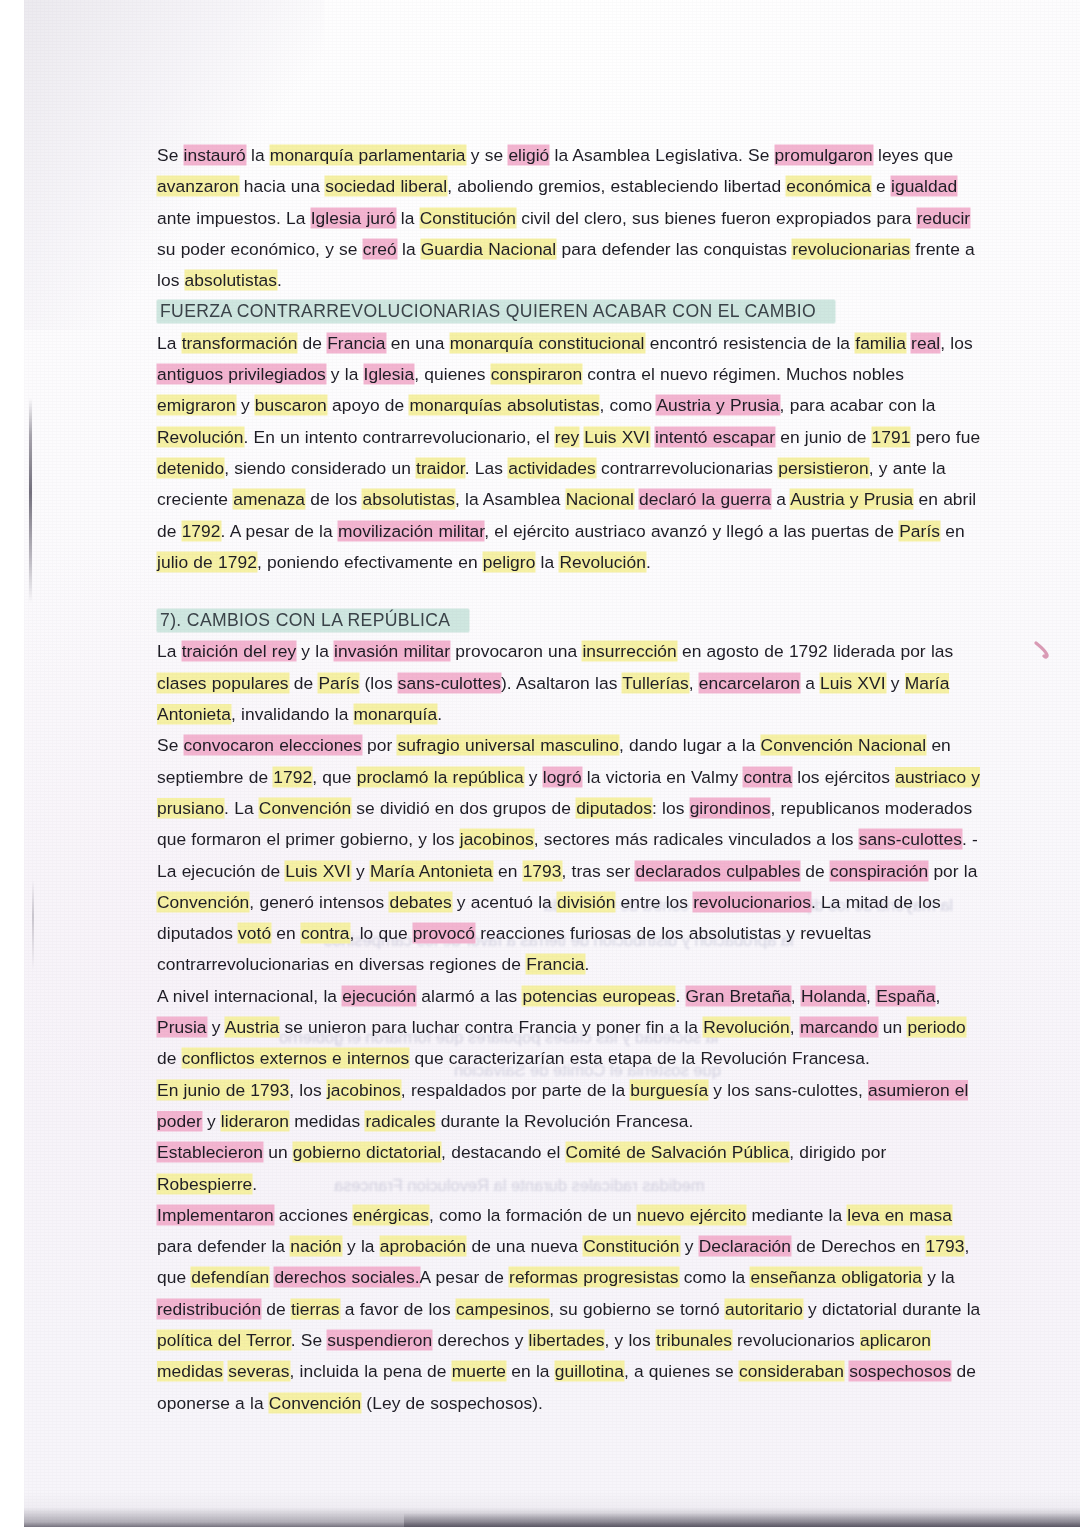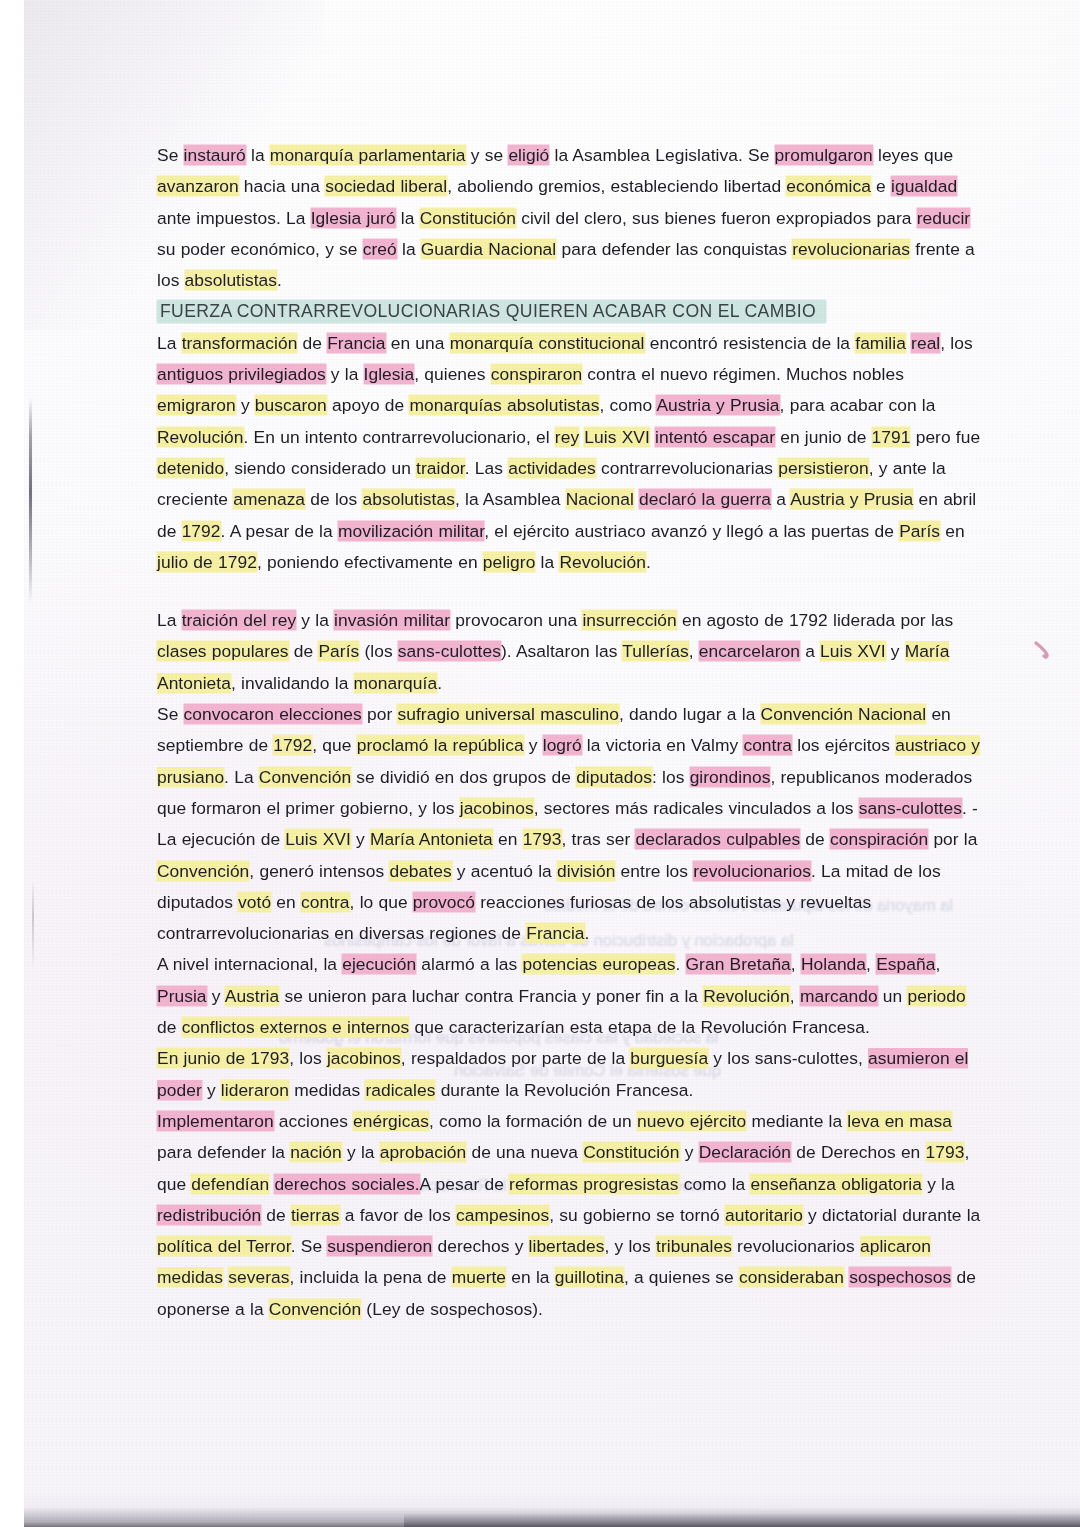--- a/index.html
+++ b/index.html
@@ -169,21 +169,21 @@
     color: #3a4248;
     letter-spacing: .35px;
   }
 
   
   .hl-y  { background-color: #f6f1a4; box-shadow: 0 0 0 .5px #f6f1a4; }
   .hl-p  { background-color: #f3b4d0; box-shadow: 0 0 0 .5px #f3b4d0; }
   .hl-g  { background-color: #cfe7e0; box-shadow: 0 0 0 .5px #cfe7e0; }
 
   .heading .hl-g {
-    padding: 1px 10px 2px 3px;
+    padding: 1px 19px 2px 3px;
     border-radius: 1px;
   }
 
   
   #text-column { filter: blur(.18px); }
 
   
   .ghost {
     position: absolute;
     color: rgba(128,134,168,.30);
@@ -225,25 +225,27 @@
     <svg width="18" height="22" viewBox="0 0 18 22">
       <path d="M2 3 C7 7, 12 11, 13 15 C13.5 17, 11.5 18, 10 16" fill="none" stroke="#d48aa8" stroke-width="3.2" stroke-linecap="round" stroke-linejoin="round" opacity="0.85"></path>
     </svg>
   </div>
 
   <div id="text-column">
       <p class="para"><span>Se </span><span class="hl-p">instauró</span><span> la </span><span class="hl-y">monarquía parlamentaria</span><span> y se </span><span class="hl-p">eligió</span><span> la Asamblea Legislativa. Se </span><span class="hl-p">promulgaron</span><span> leyes que </span><span class="hl-y">avanzaron</span><span> hacia una </span><span class="hl-y">sociedad liberal</span><span>, aboliendo gremios, estableciendo libertad </span><span class="hl-y">económica</span><span> e </span><span class="hl-p">igualdad</span><span> ante impuestos. La </span><span class="hl-p">Iglesia juró</span><span> la </span><span class="hl-y">Constitución</span><span> civil del clero, sus bienes fueron expropiados para </span><span class="hl-p">reducir</span><span> su poder económico, y se </span><span class="hl-p">creó</span><span> la </span><span class="hl-y">Guardia Nacional</span><span> para defender las conquistas </span><span class="hl-y">revolucionarias</span><span> frente a los </span><span class="hl-y">absolutistas</span><span>.</span></p>
       <div class="heading"><span class="hl-g">FUERZA CONTRARREVOLUCIONARIAS QUIEREN ACABAR CON EL CAMBIO</span></div>
       <p class="para"><span>La </span><span class="hl-y">transformación</span><span> de </span><span class="hl-p">Francia</span><span> en una </span><span class="hl-y">monarquía constitucional</span><span> encontró resistencia de la </span><span class="hl-y">familia</span><span> </span><span class="hl-p">real</span><span>, los </span><span class="hl-p">antiguos privilegiados</span><span> y la </span><span class="hl-p">Iglesia</span><span>, quienes </span><span class="hl-y">conspiraron</span><span> contra el nuevo régimen. Muchos nobles </span><span class="hl-y">emigraron</span><span> y </span><span class="hl-y">buscaron</span><span> apoyo de </span><span class="hl-y">monarquías absolutistas</span><span>, como </span><span class="hl-p">Austria y Prusia</span><span>, para acabar con la </span><span class="hl-y">Revolución</span><span>. En un intento contrarrevolucionario, el </span><span class="hl-y">rey</span><span> </span><span class="hl-y">Luis XVI</span><span> </span><span class="hl-p">intentó escapar</span><span> en junio de </span><span class="hl-y">1791</span><span> pero fue </span><span class="hl-y">detenido</span><span>, siendo considerado un </span><span class="hl-y">traidor</span><span>. Las </span><span class="hl-y">actividades</span><span> contrarrevolucionarias </span><span class="hl-y">persistieron</span><span>, y ante la creciente </span><span class="hl-y">amenaza</span><span> de los </span><span class="hl-y">absolutistas</span><span>, la Asamblea </span><span class="hl-y">Nacional</span><span> </span><span class="hl-p">declaró la guerra</span><span> a </span><span class="hl-y">Austria y Prusia</span><span> en abril de </span><span class="hl-y">1792</span><span>. A pesar de la </span><span class="hl-p">movilización militar</span><span>, el ejército austriaco avanzó y llegó a las puertas de </span><span class="hl-y">París</span><span> en </span><span class="hl-y">julio de 1792</span><span>, poniendo efectivamente en </span><span class="hl-y">peligro</span><span> la </span><span class="hl-y">Revolución</span><span>.</span></p>
       <div class="gap"></div>
+      <div class="heading"><span class="hl-g">7). CAMBIOS CON LA REPÚBLICA</span></div>
       <p class="para"><span>La </span><span class="hl-p">traición del rey</span><span> y la </span><span class="hl-p">invasión militar</span><span> provocaron una </span><span class="hl-y">insurrección</span><span> en agosto de 1792 liderada por las </span><span class="hl-y">clases populares</span><span> de </span><span class="hl-y">París</span><span> (los </span><span class="hl-p">sans-culottes</span><span>). Asaltaron las </span><span class="hl-y">Tullerías</span><span>, </span><span class="hl-p">encarcelaron</span><span> a </span><span class="hl-y">Luis XVI</span><span> y </span><span class="hl-y">María Antonieta</span><span>, invalidando la </span><span class="hl-y">monarquía</span><span>.</span></p>
       <p class="para"><span>Se </span><span class="hl-p">convocaron elecciones</span><span> por </span><span class="hl-y">sufragio universal masculino</span><span>, dando lugar a la </span><span class="hl-y">Convención Nacional</span><span> en septiembre de </span><span class="hl-y">1792</span><span>, que </span><span class="hl-y">proclamó la república</span><span> y </span><span class="hl-p">logró</span><span> la victoria en Valmy </span><span class="hl-p">contra</span><span> los ejércitos </span><span class="hl-y">austriaco y prusiano</span><span>. La </span><span class="hl-y">Convención</span><span> se dividió en dos grupos de </span><span class="hl-y">diputados</span><span>: los </span><span class="hl-p">girondinos</span><span>, republicanos moderados que formaron el primer gobierno, y los </span><span class="hl-y">jacobinos</span><span>, sectores más radicales vinculados a los </span><span class="hl-p">sans-culottes</span><span>. -</span></p>
       <p class="para"><span>La ejecución de </span><span class="hl-y">Luis XVI</span><span> y </span><span class="hl-y">María Antonieta</span><span> en </span><span class="hl-y">1793</span><span>, tras ser </span><span class="hl-p">declarados culpables</span><span> de </span><span class="hl-p">conspiración</span><span> por la </span><span class="hl-y">Convención</span><span>, generó intensos </span><span class="hl-y">debates</span><span> y acentuó la </span><span class="hl-y">división</span><span> entre los </span><span class="hl-p">revolucionarios</span><span>. La mitad de los diputados </span><span class="hl-y">votó</span><span> en </span><span class="hl-y">contra</span><span>, lo que </span><span class="hl-p">provocó</span><span> reacciones furiosas de los absolutistas y revueltas contrarrevolucionarias en diversas regiones de </span><span class="hl-y">Francia</span><span>.</span></p>
       <p class="para"><span>A nivel internacional, la </span><span class="hl-p">ejecución</span><span> alarmó a las </span><span class="hl-y">potencias europeas</span><span>. </span><span class="hl-p">Gran Bretaña</span><span>, </span><span class="hl-p">Holanda</span><span>, </span><span class="hl-p">España</span><span>, </span><span class="hl-p">Prusia</span><span> y </span><span class="hl-y">Austria</span><span> se unieron para luchar contra Francia y poner fin a la </span><span class="hl-y">Revolución</span><span>, </span><span class="hl-p">marcando</span><span> un </span><span class="hl-y">periodo</span><span> de </span><span class="hl-y">conflictos externos e internos</span><span> que caracterizarían esta etapa de la Revolución Francesa.</span></p>
       <p class="para"><span class="hl-y">En junio de 1793</span><span>, los </span><span class="hl-y">jacobinos</span><span>, respaldados por parte de la </span><span class="hl-y">burguesía</span><span> y los sans-culottes, </span><span class="hl-p">asumieron el poder</span><span> y </span><span class="hl-y">lideraron</span><span> medidas </span><span class="hl-y">radicales</span><span> durante la Revolución Francesa.</span></p>
+      <p class="para"><span class="hl-p">Establecieron</span><span> un </span><span class="hl-y">gobierno dictatorial</span><span>, destacando el </span><span class="hl-y">Comité de Salvación Pública</span><span>, dirigido por </span><span class="hl-y">Robespierre</span><span>.</span></p>
       <p class="para"><span class="hl-p">Implementaron</span><span> acciones </span><span class="hl-y">enérgicas</span><span>, como la formación de un </span><span class="hl-y">nuevo ejército</span><span> mediante la </span><span class="hl-y">leva en masa</span><span> para defender la </span><span class="hl-y">nación</span><span> y la </span><span class="hl-y">aprobación</span><span> de una nueva </span><span class="hl-y">Constitución</span><span> y </span><span class="hl-p">Declaración</span><span> de Derechos en </span><span class="hl-y">1793</span><span>, que </span><span class="hl-y">defendían</span><span> </span><span class="hl-p">derechos sociales.</span><span>A pesar de </span><span class="hl-y">reformas progresistas</span><span> como la </span><span class="hl-y">enseñanza obligatoria</span><span> y la </span><span class="hl-p">redistribución</span><span> de </span><span class="hl-y">tierras</span><span> a favor de los </span><span class="hl-y">campesinos</span><span>, su gobierno se tornó </span><span class="hl-y">autoritario</span><span> y dictatorial durante la </span><span class="hl-y">política del Terror</span><span>. Se </span><span class="hl-p">suspendieron</span><span> derechos y </span><span class="hl-y">libertades</span><span>, y los </span><span class="hl-y">tribunales</span><span> revolucionarios </span><span class="hl-y">aplicaron medidas</span><span> </span><span class="hl-y">severas</span><span>, incluida la pena de </span><span class="hl-y">muerte</span><span> en la </span><span class="hl-y">guillotina</span><span>, a quienes se </span><span class="hl-y">consideraban</span><span> </span><span class="hl-p">sospechosos</span><span> de oponerse a la </span><span class="hl-y">Convención</span><span> (Ley de sospechosos).</span></p>
     </div>
 
   <div class="scan-noise"></div>
   <div class="bottom-shadow"></div>
   <div class="bottom-shadow-soft"></div>
 
 </div>
 
 </body></html>

